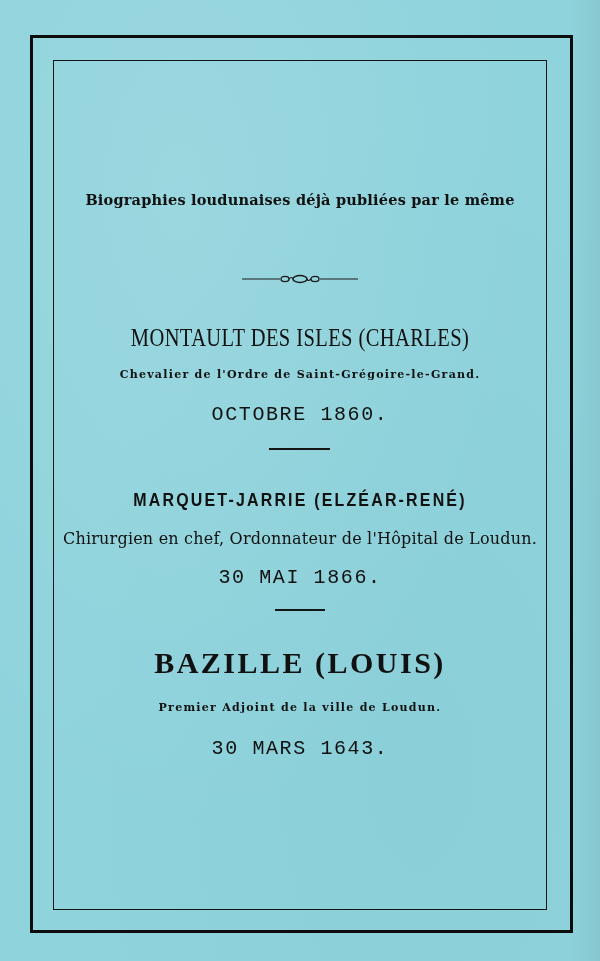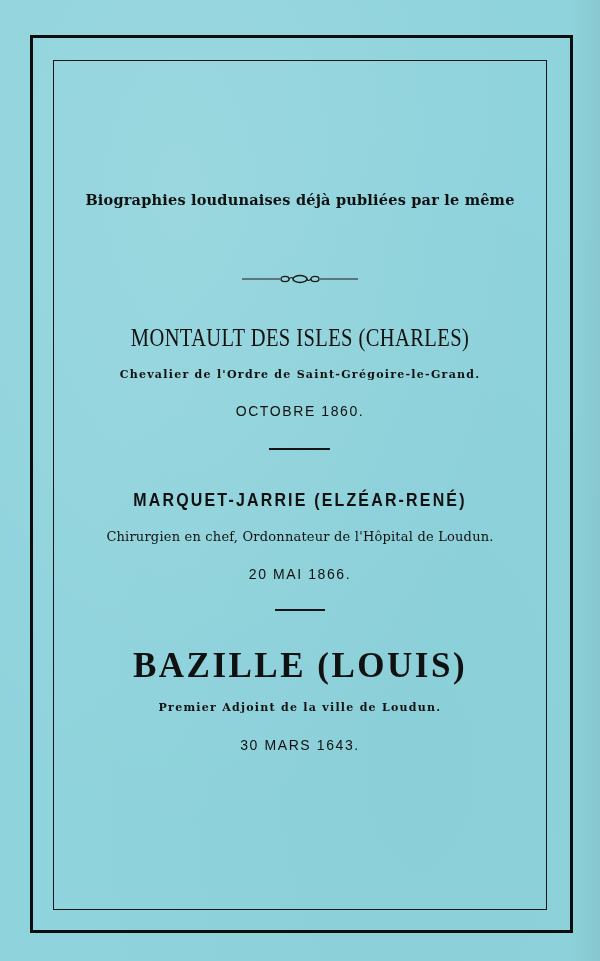--- a/index.html
+++ b/index.html
@@ -79,39 +79,39 @@
       font-family: "Liberation Sans", sans-serif;
       font-weight: bold;
       font-size: 19px;
       letter-spacing: 2.6px;
       transform: scaleX(0.84);
       transform-origin: center;
     }
     .name-3 {
       font-family: "Liberation Serif", serif;
       font-weight: bold;
-      font-size: 35px;
+      font-size: 30px;
       letter-spacing: 2.5px;
     }
     .subtitle-clarendon {
       font-family: "DejaVu Serif", serif;
       font-weight: bold;
       font-size: 11.5px;
       letter-spacing: 1.3px;
       transform: scaleX(0.96);
       transform-origin: center;
     }
     .subtitle-plain {
       font-family: "DejaVu Serif", serif;
-      font-size: 13px;
+      font-size: 16px;
       letter-spacing: 0.2px;
     }
     .date {
-      font-family: Liberation Sans, sans-serif;
-      font-size: 14px;
+      font-family: Liberation Mono, monospace;
+      font-size: 20px;
       letter-spacing: 1.6px;
     }
   </style>
 </head>
 <body>
 
 <div class="page">
   <div class="outer-border"></div>
   <div class="inner-border"></div>
 
@@ -131,21 +131,21 @@
     </svg>
 
     <div class="block name-1" style="top:264px;">MONTAULT DES ISLES (CHARLES)</div>
     <div class="block subtitle-clarendon" style="top:307px;">Chevalier de l'Ordre de Saint-Grégoire-le-Grand.</div>
     <div class="block date" style="top:343px;">OCTOBRE 1860.</div>
 
     <div class="rule" style="top:388px; left:215px; width:61px;"></div>
 
     <div class="block name-2" style="top:429px;">MARQUET-JARRIE (ELZÉAR-RENÉ)</div>
     <div class="block subtitle-plain" style="top:469px;">Chirurgien en chef, Ordonnateur de l'Hôpital de Loudun.</div>
-    <div class="block date" style="top:506px;">20 MAI 1866.</div>
+    <div class="block date" style="top:506px;">30 MAI 1866.</div>
 
     <div class="rule" style="top:549px; left:221px; width:50px;"></div>
 
     <div class="block name-3" style="top:586px;">BAZILLE (LOUIS)</div>
     <div class="block subtitle-clarendon" style="top:640px;">Premier Adjoint de la ville de Loudun.</div>
     <div class="block date" style="top:677px;">30 MARS 1643.</div>
 
   </div>
 </div>
 

